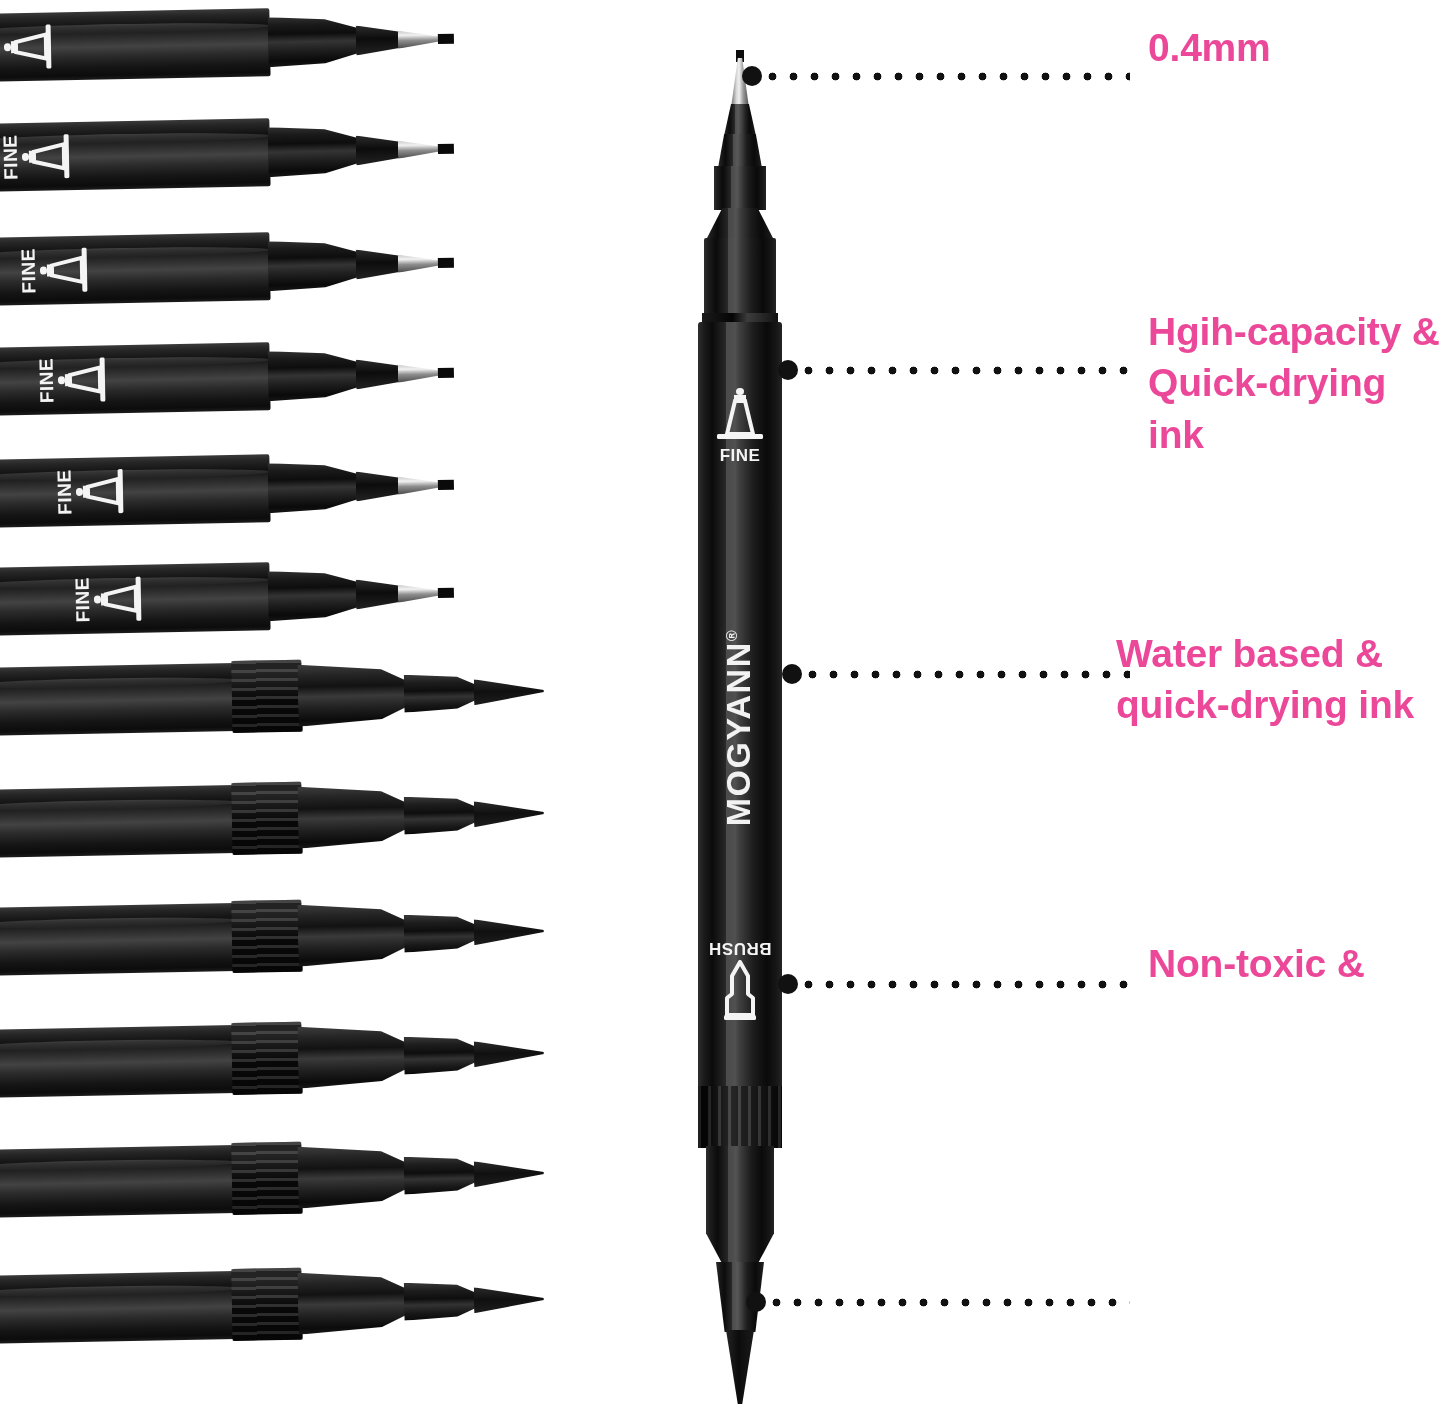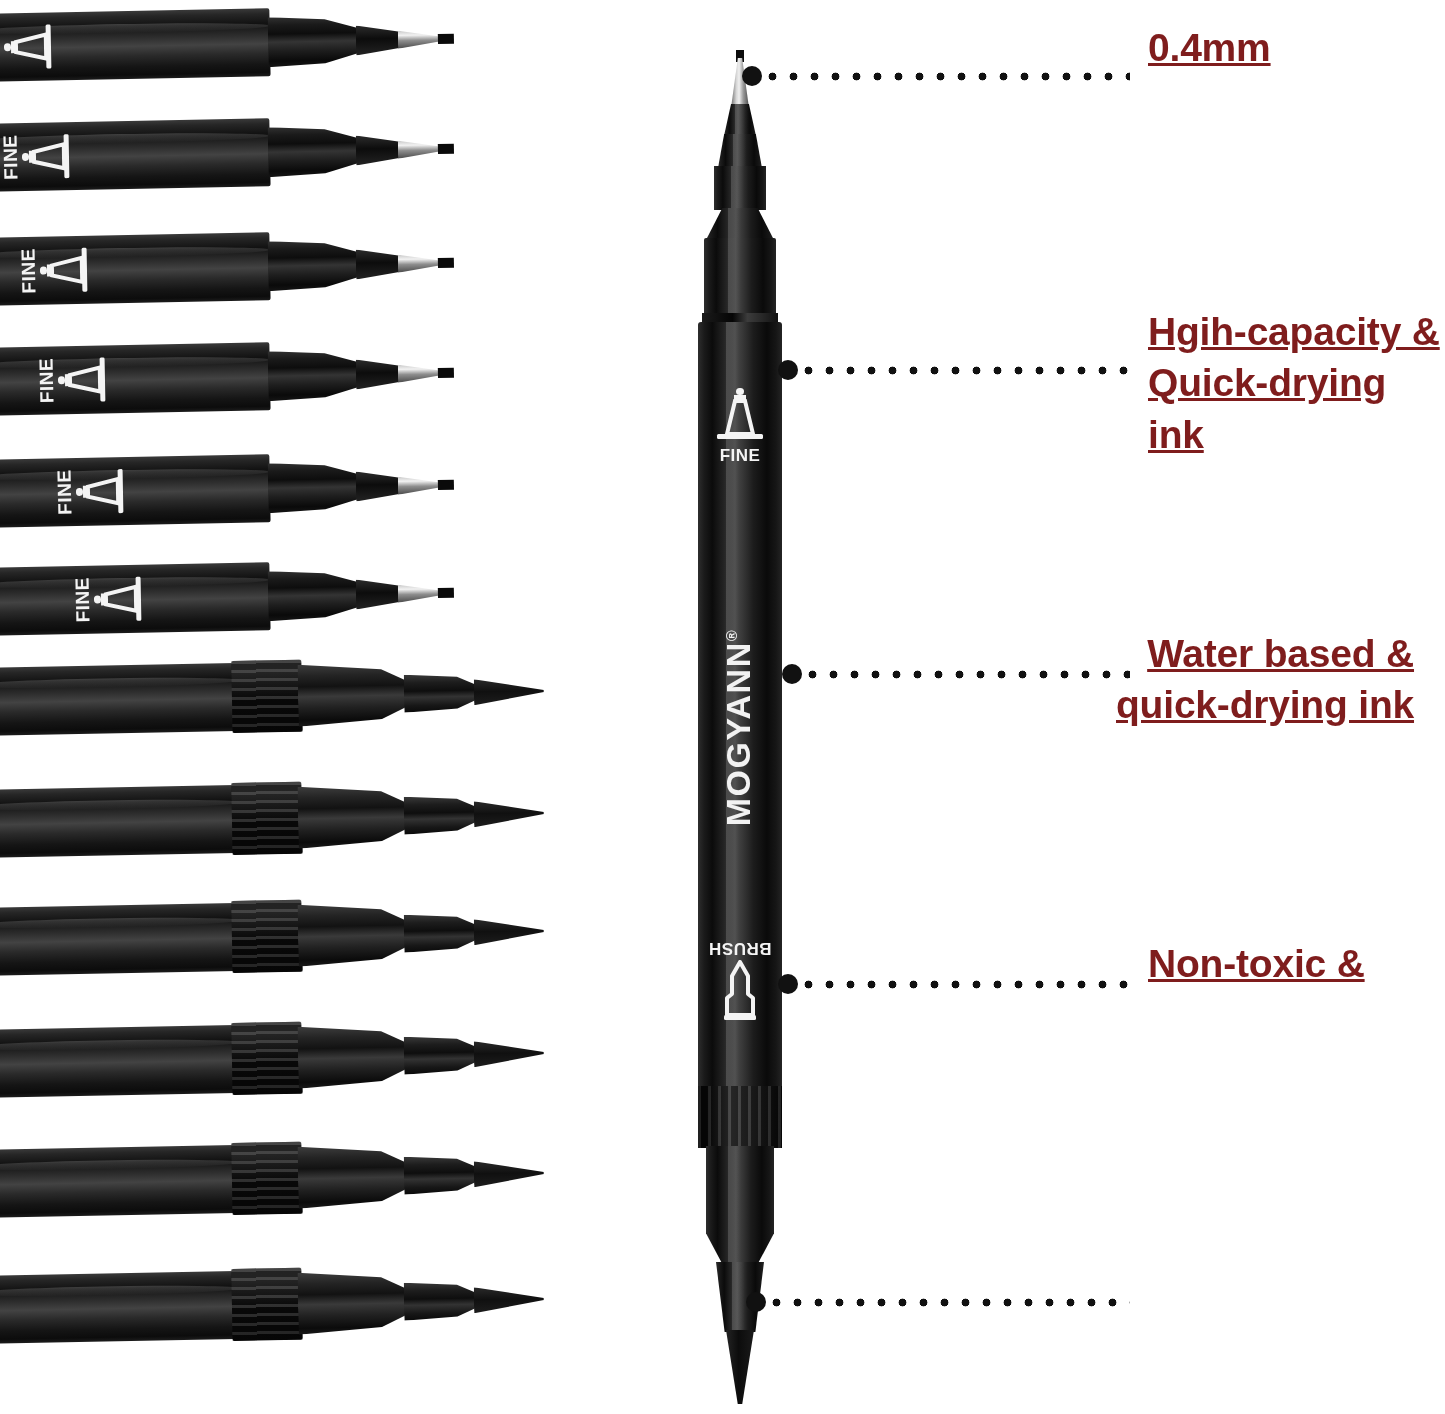--- a/index.html
+++ b/index.html
@@ -269,27 +269,26 @@
   }
   .leader {
     position: absolute;
     height: 9px;
     background-image: radial-gradient(circle at 4.5px 4.5px, #111111 3.6px, rgba(0,0,0,0) 4.2px);
     background-size: 21px 9px;
     background-repeat: repeat-x;
   }
   .ctext {
     position: absolute;
-    color: #7f1d1d;
+    color: #ec4899;
     font-size: 39px;
     font-weight: bold;
     line-height: 1.32;
     white-space: pre-line;
     letter-spacing: -.2px;
-    text-decoration: underline;
   }
 </style>
 </head>
 <body>
 
 <div id="stage">
 
   <div id="left-pens">
       <div class="pen-h pen-f" style="top: 6px; transform: rotate(-1.1deg);">
         <div class="barrel"></div>
@@ -495,21 +494,21 @@
 
   <div id="callouts">
       <div class="anchor" style="left: 742px; top: 66px;"></div>
       <div class="leader" style="left: 768px; top: 72px; width: 362px;"></div>
       <div class="ctext" style="left: 1148px; top: 22px;"><div>0.4mm</div></div>
       <div class="anchor" style="left: 778px; top: 360px;"></div>
       <div class="leader" style="left: 804px; top: 366px; width: 326px;"></div>
       <div class="ctext" style="left: 1148px; top: 306px;"><div>Hgih-capacity &amp;</div><div>Quick-drying ink</div></div>
       <div class="anchor" style="left: 782px; top: 664px;"></div>
       <div class="leader" style="left: 808px; top: 670px; width: 322px;"></div>
-      <div class="ctext" style="left: 1116px; top: 628px; text-align: right;"><div>Water based &amp;</div><div>quick-drying ink</div></div>
+      <div class="ctext" style="left: 1116px; top: 628px;"><div>Water based &amp;</div><div>quick-drying ink</div></div>
       <div class="anchor" style="left: 778px; top: 974px;"></div>
       <div class="leader" style="left: 804px; top: 980px; width: 326px;"></div>
       <div class="ctext" style="left: 1148px; top: 938px;"><div>Non-toxic &amp;</div></div>
       <div class="anchor" style="left: 746px; top: 1292px;"></div>
       <div class="leader" style="left: 772px; top: 1298px; width: 358px;"></div>
       <div class="ctext" style="left: 1148px; top: 1256px;"></div>
     </div>
 
 </div>
 

